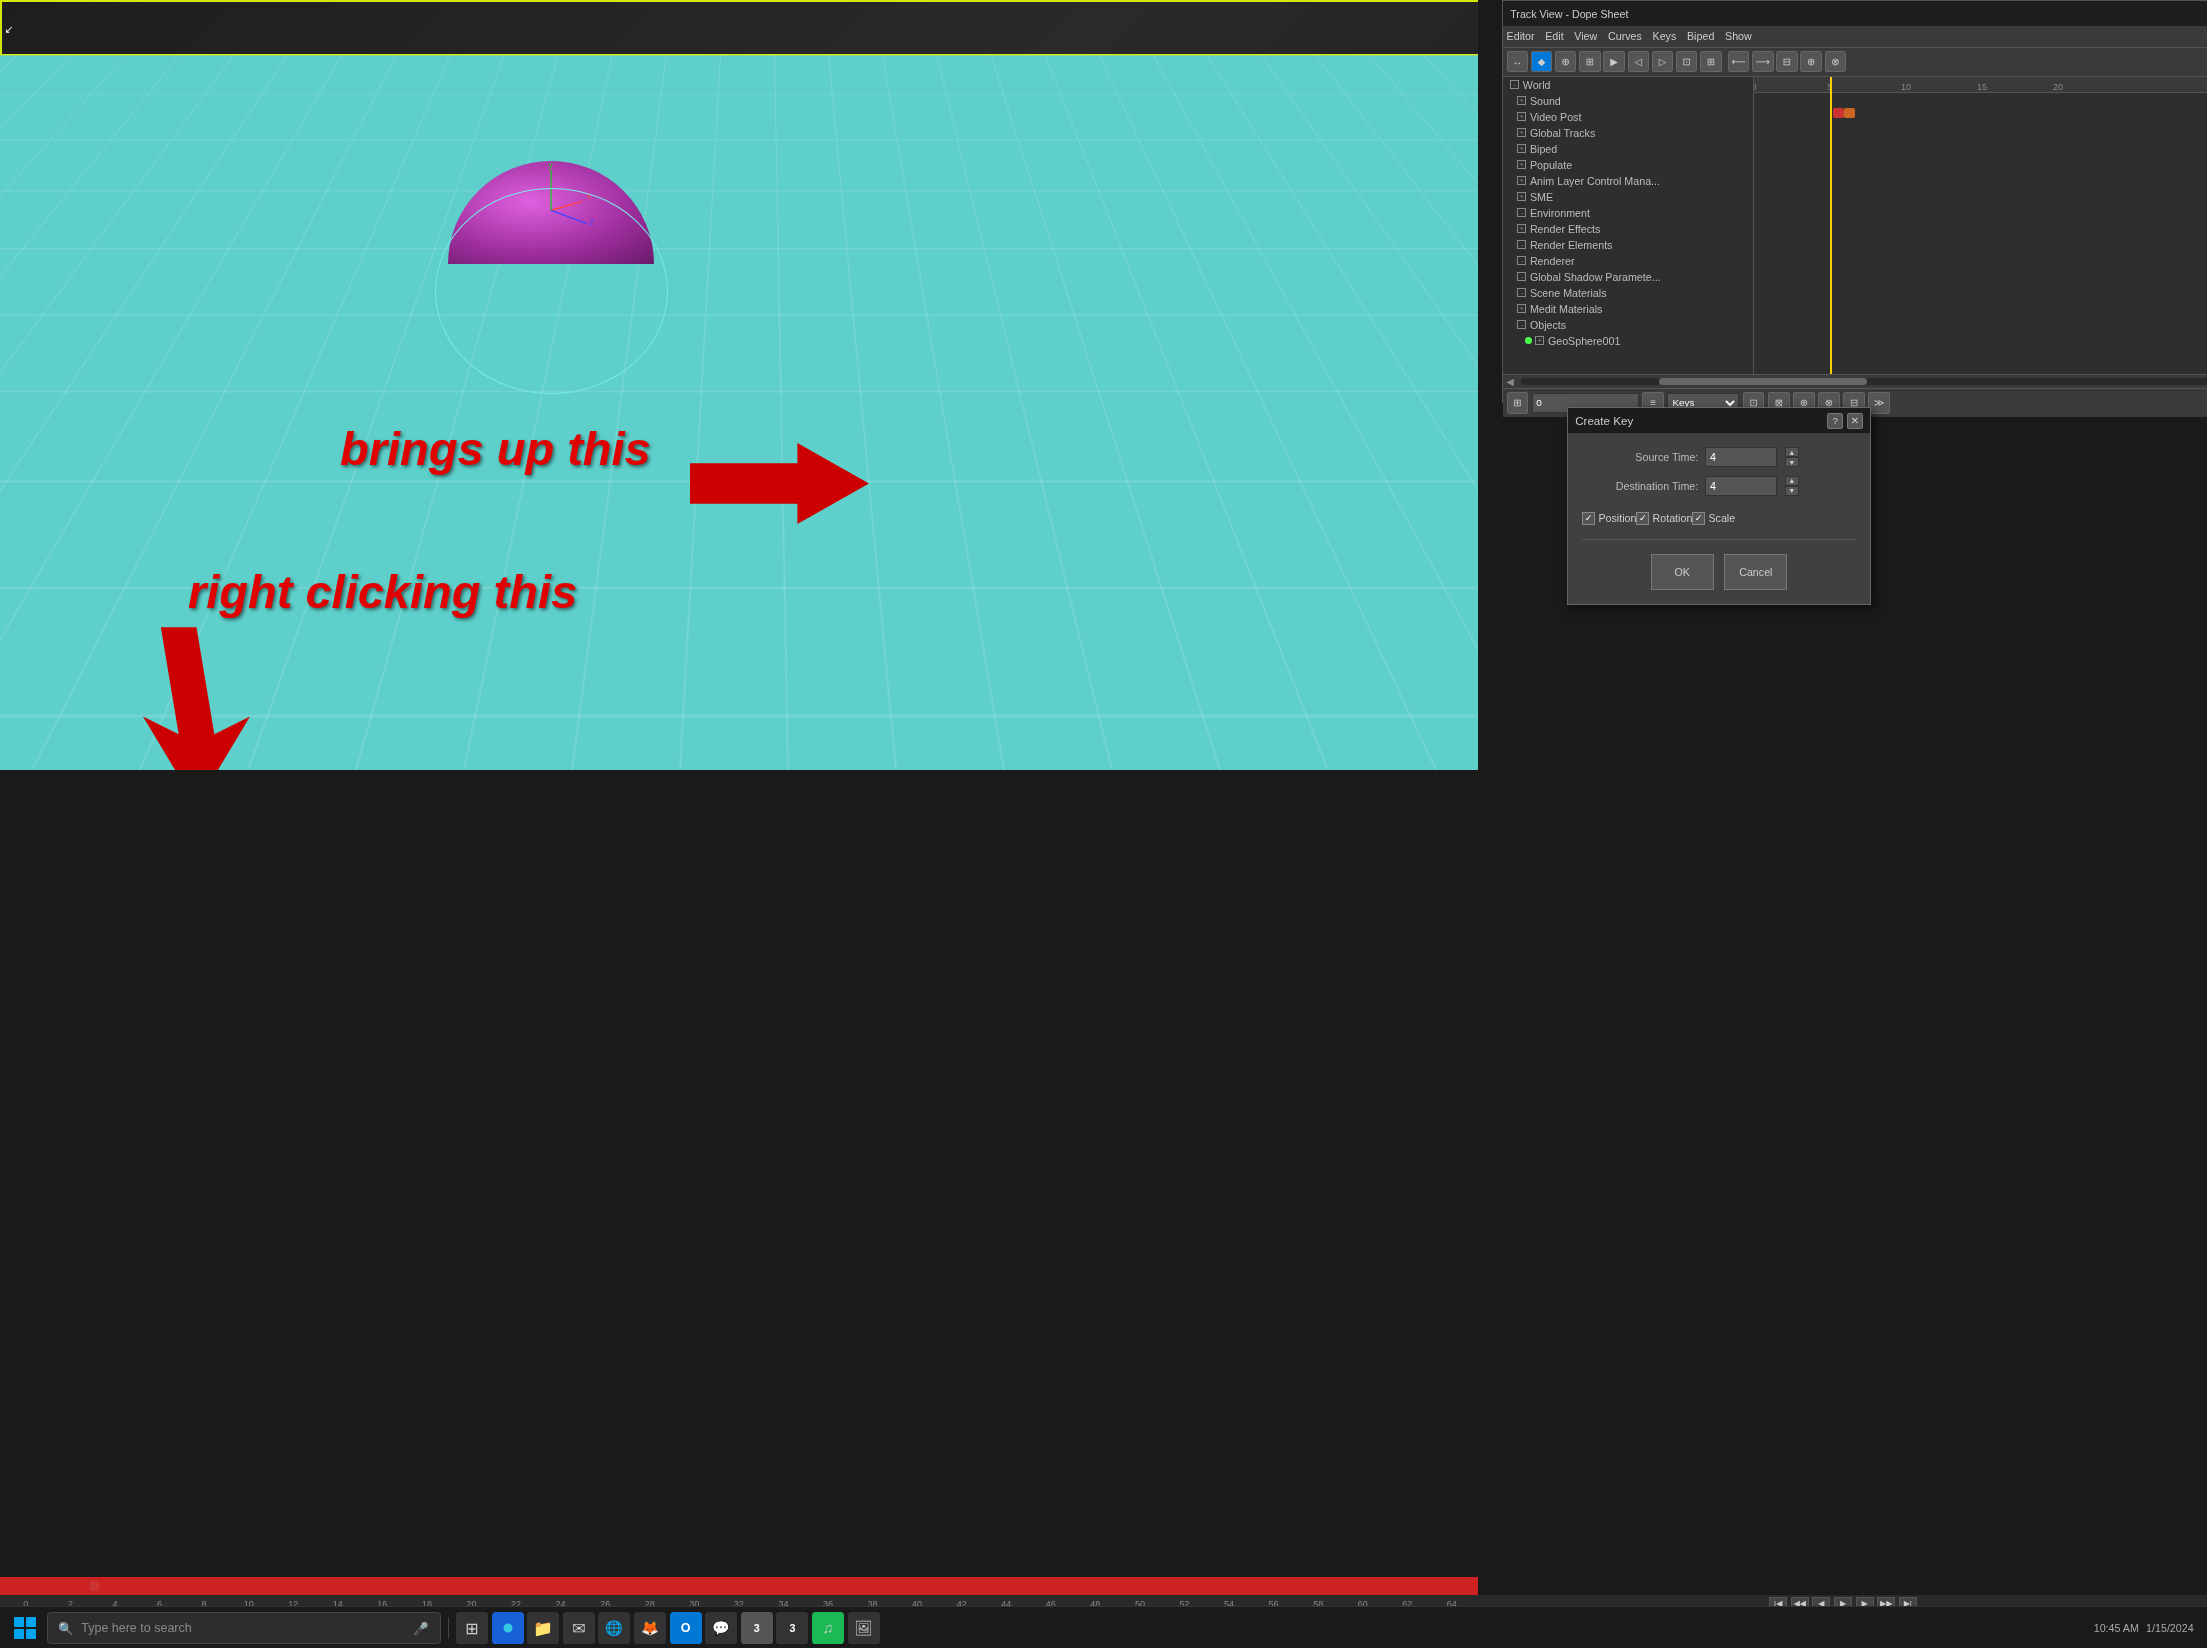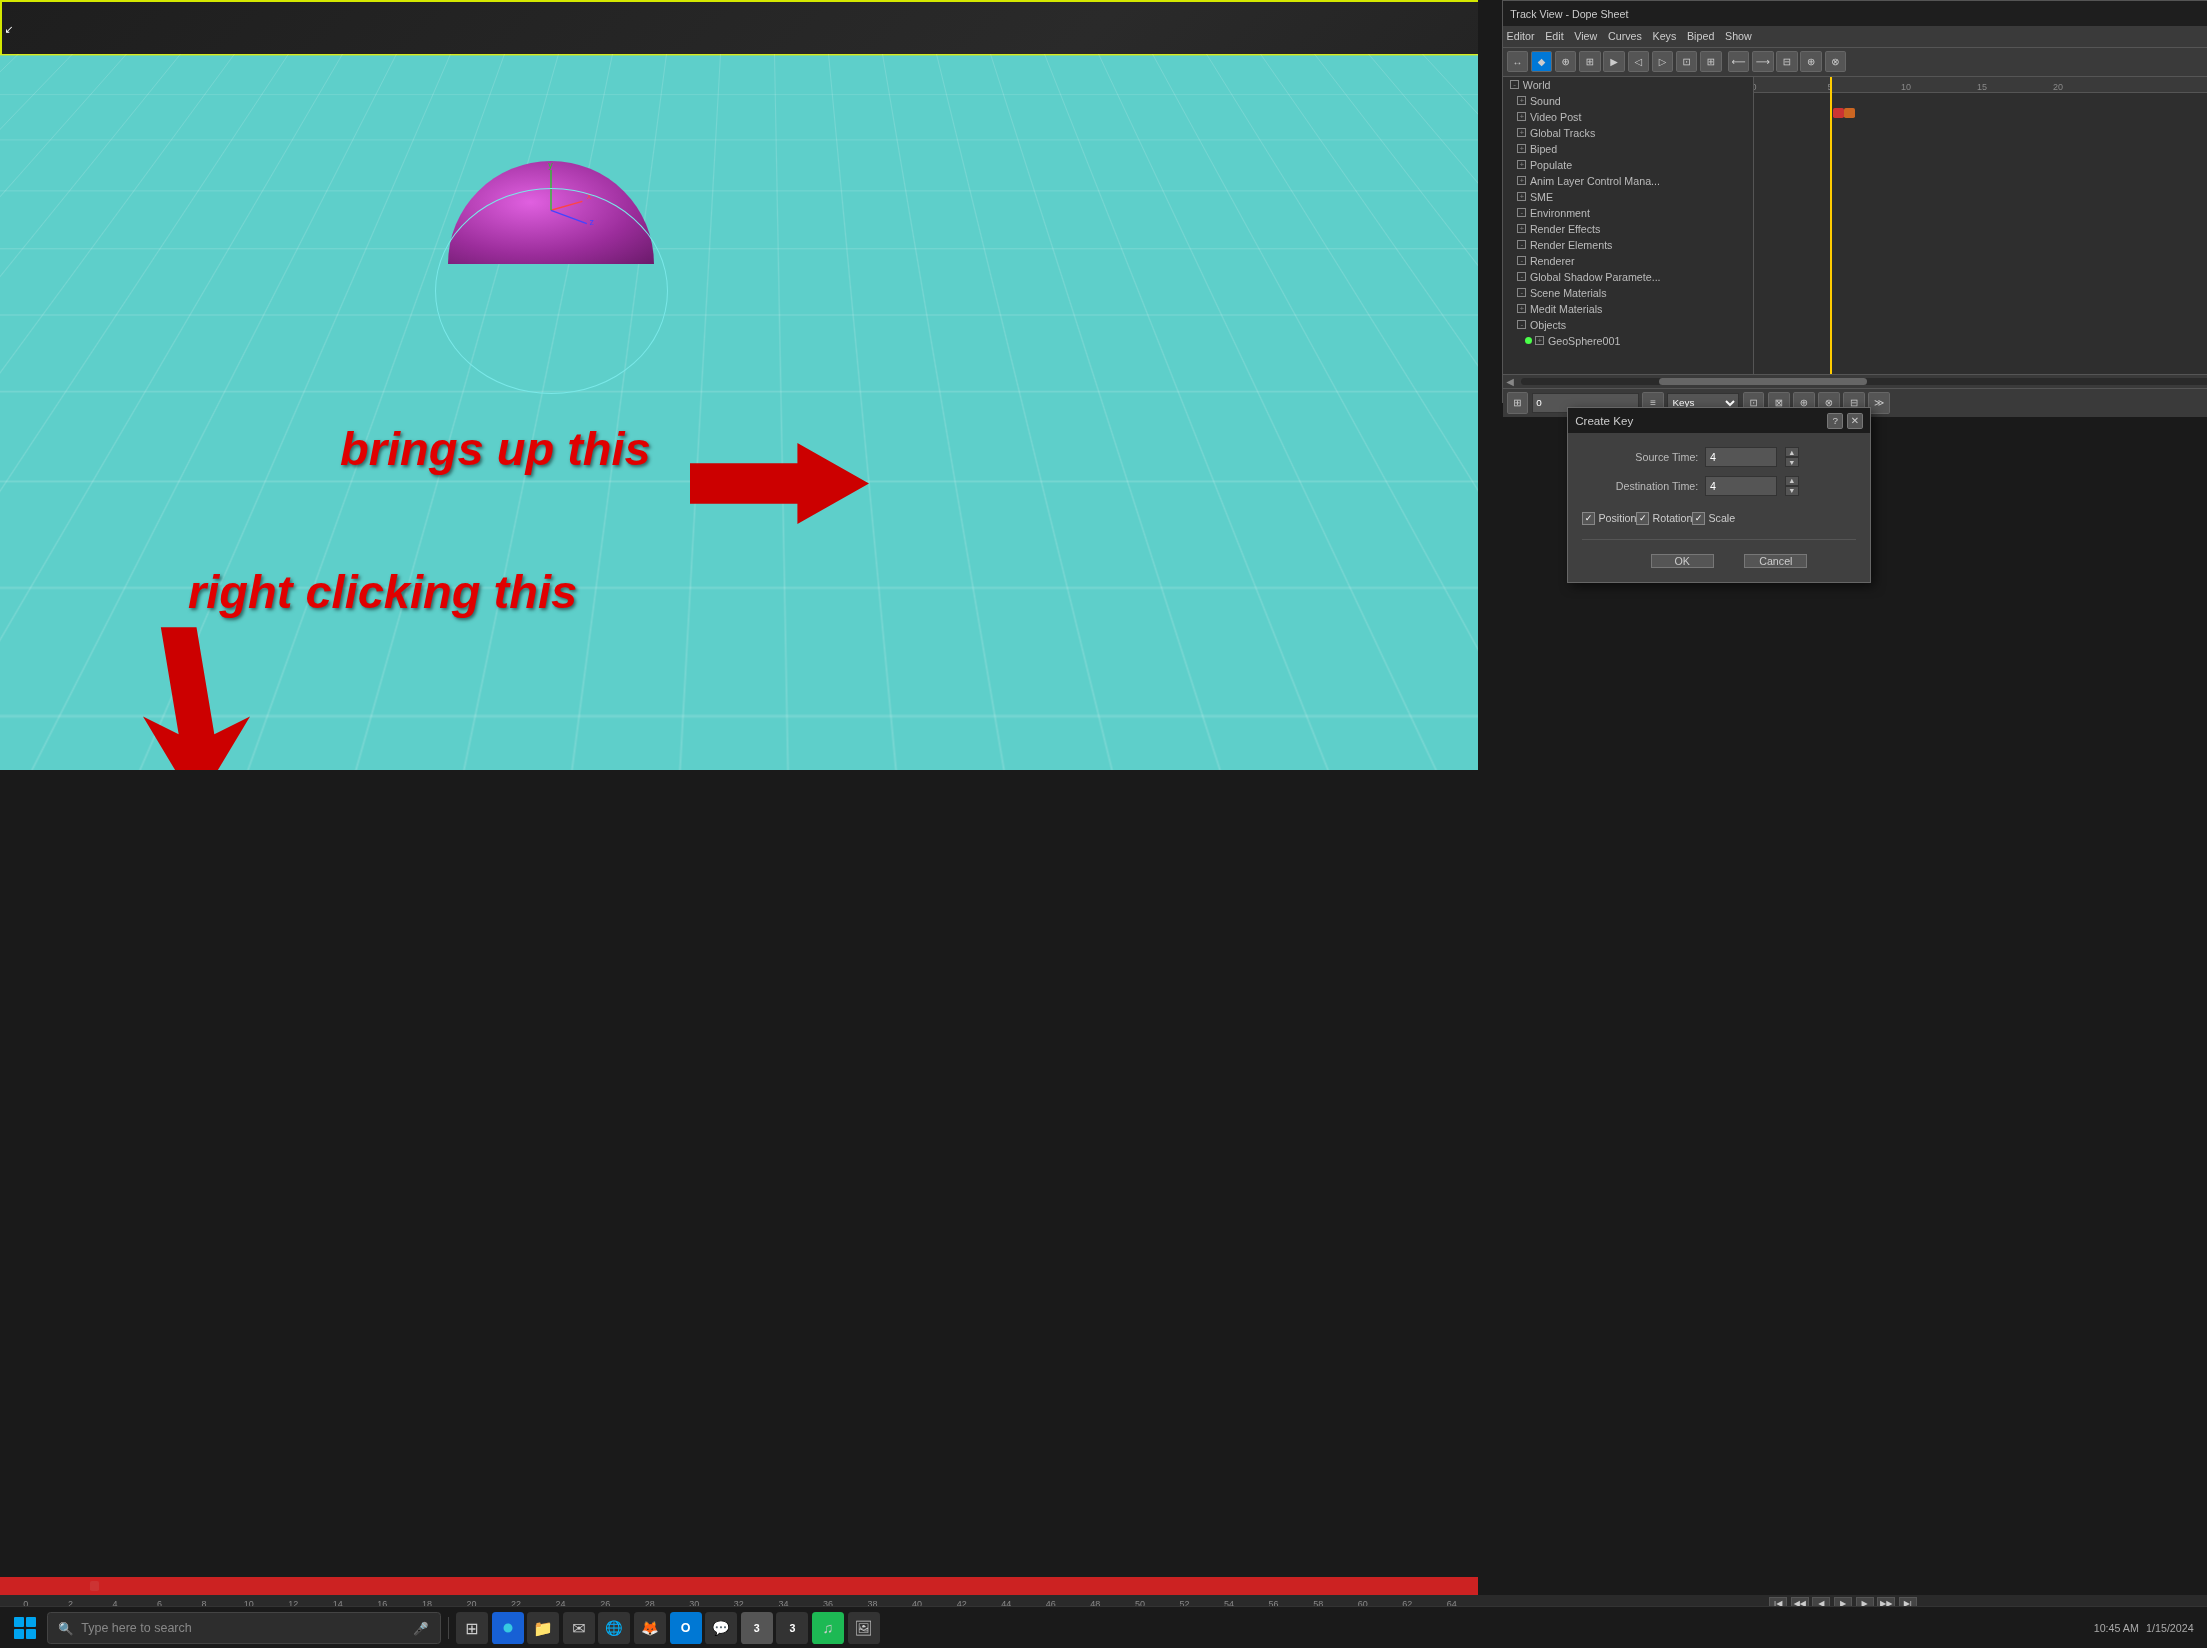--- a/index.html
+++ b/index.html
@@ -417,30 +417,29 @@
 
     #ck-buttons {
       display: flex;
       justify-content: center;
       gap: 10.7px;
       padding-top: 7.2px;
     }
 
     .ck-btn {
       width: 63px;
-      height: 14px;
+      height: 36px;
       background: #555;
       border: 0.9px solid #777;
       color: #ccc;
       font-size: 10.7px;
       cursor: pointer;
       display: flex;
       align-items: center;
       justify-content: center;
-      margin-left: 20px;
     }
 
     
     #timeline-bar {
       position: absolute;
       bottom: 54px;
       left: 0;
       width: 1478px;
       height: 18px;
       background: #cc2222;

